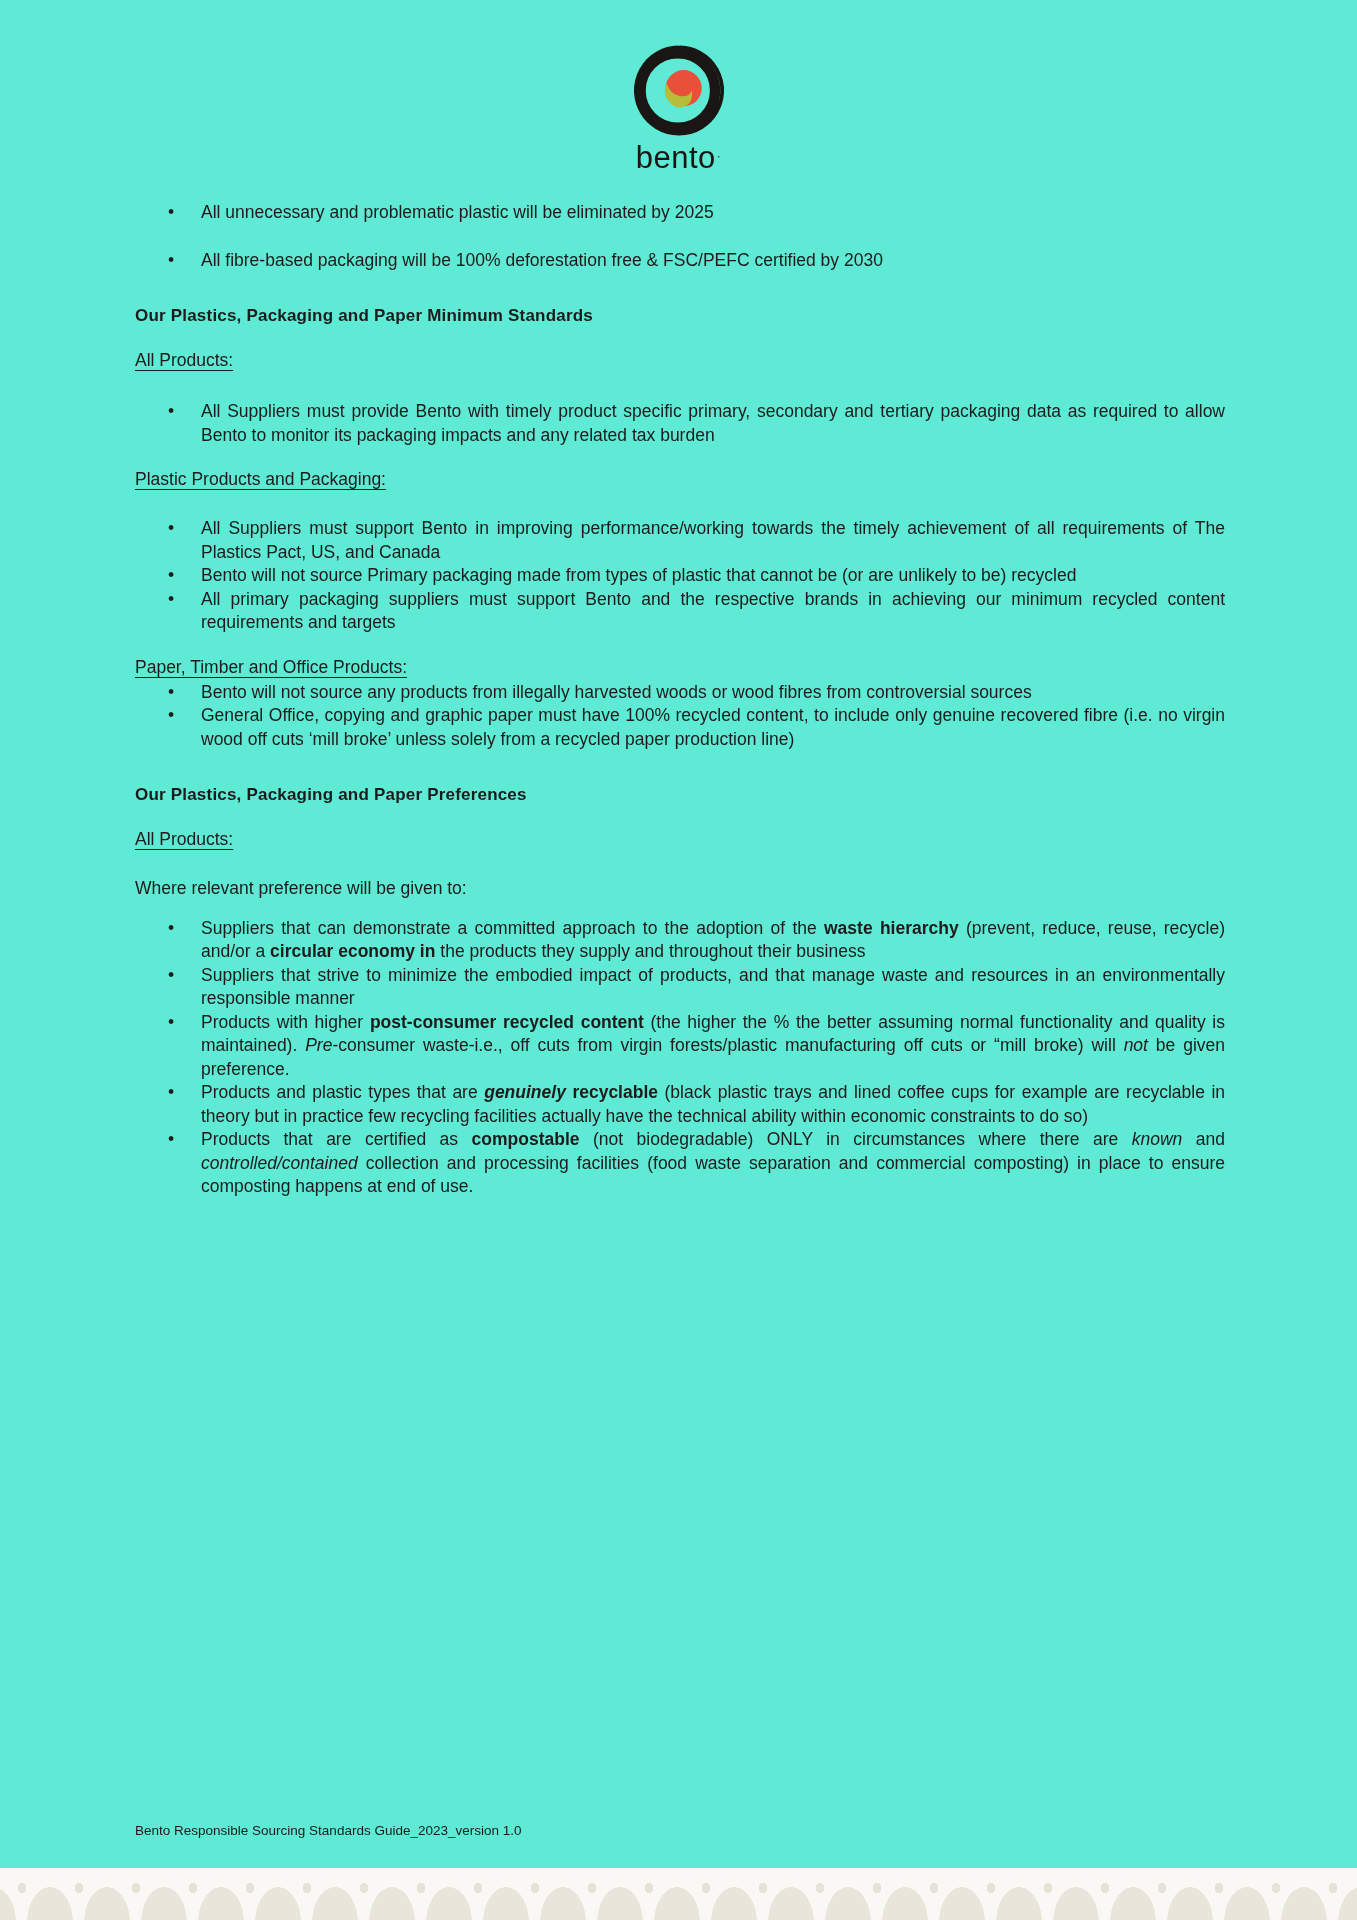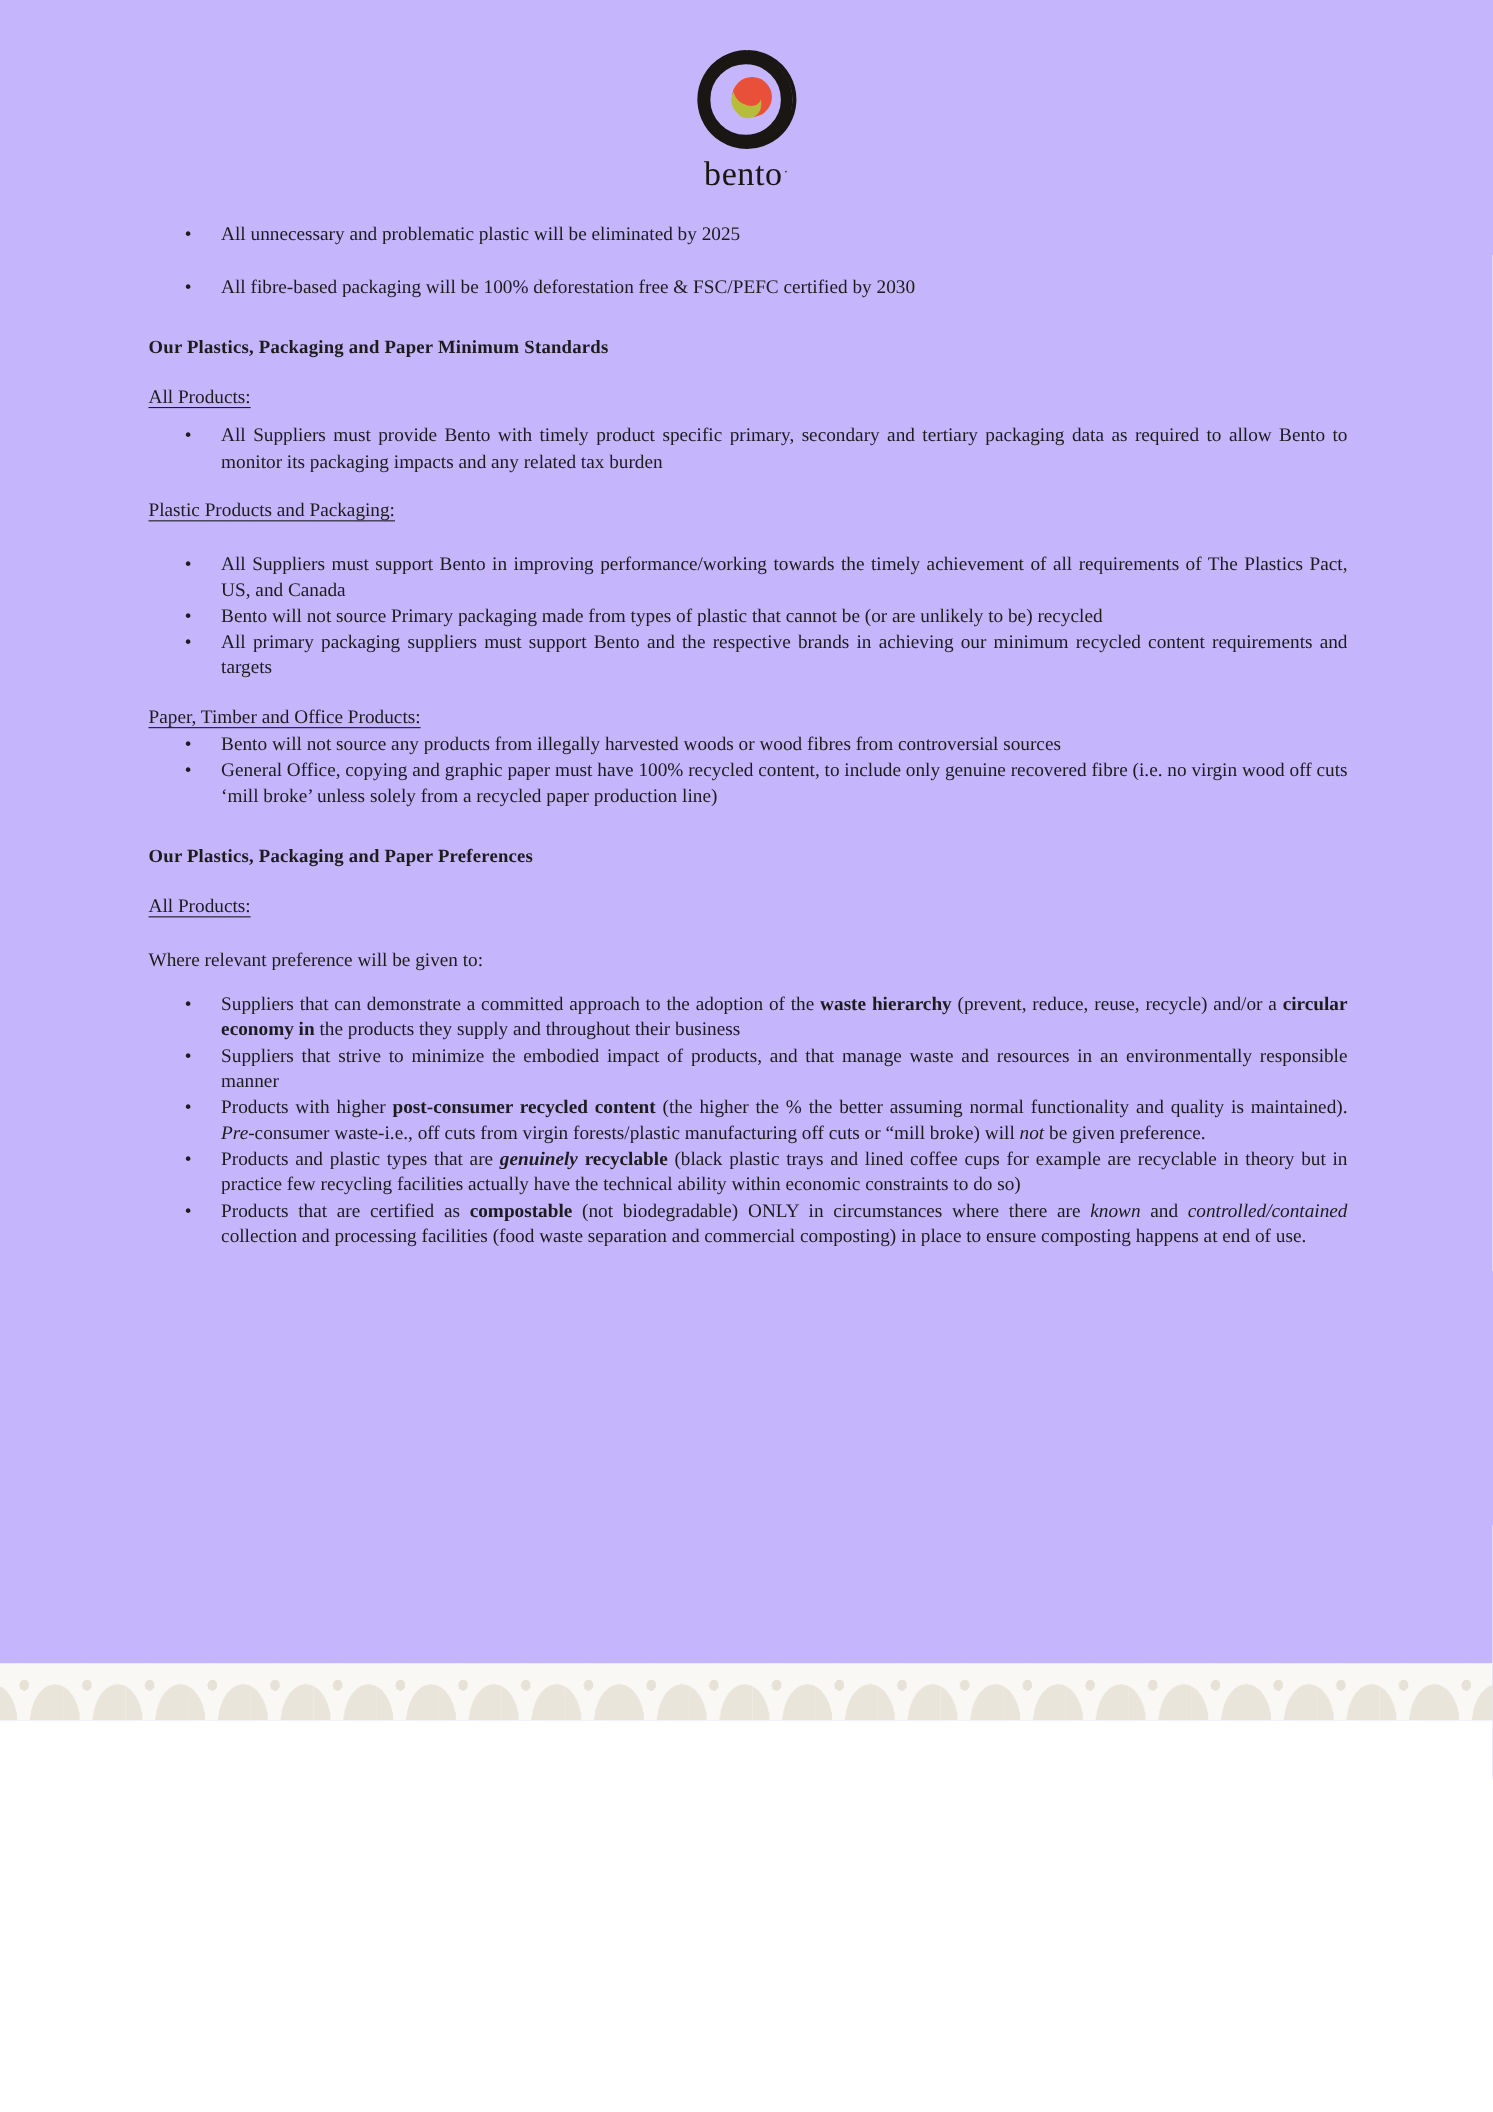--- a/index.html
+++ b/index.html
@@ -8,24 +8,24 @@
     --band-shape:#e9e5db;
     --band-dot:#e7e2d7;
     --logo-ring:#1a1613;
     --logo-core:#e8503a;
     --logo-leaf:#b5bd3a;
   }
   *{box-sizing:border-box;}
   html,body{margin:0;padding:0;background:#ffffff;}
   .page{
     position:relative;
-    width:1357px;height:1564px;
-    background:#c4b5fd;
+    width:1357px;height:1920px;
+    background:#5eead4;
     overflow:hidden;
-    font-family:Liberation Serif, serif;
+    font-family:Liberation Sans, sans-serif;
     color:var(--ink);
     font-size:17.5px;
     line-height:23.5px;
   }
   
   .logo-wrap{padding-top:38px;text-align:center;}
   .logo-mark{width:118px;height:112px;display:block;margin:0 auto;}
   .brand{
     font-size:31px;
     letter-spacing:0.5px;
@@ -113,21 +113,21 @@
   <div class="content">
 
     <ul class="bullets spaced">
         <li><span>All unnecessary and problematic plastic will be eliminated by 2025</span></li>
         <li><span>All fibre-based packaging will be 100% deforestation free &amp; FSC/PEFC certified by 2030</span></li>
       </ul>
 
     <h2 class="section-heading">Our Plastics, Packaging and Paper Minimum Standards</h2>
 
     <h3 class="sub-heading">All Products:</h3>
-    <ul class="bullets" style="margin-top:12px">
+    <ul class="bullets" style="margin-top:28px">
         <li><span>All Suppliers must provide Bento with timely product specific primary, secondary and tertiary packaging data as required to allow Bento to monitor its packaging impacts and any related tax burden</span></li>
       </ul>
 
     <h3 class="sub-heading">Plastic Products and Packaging:</h3>
     <ul class="bullets">
         <li><span>All Suppliers must support Bento in improving performance/working towards the timely achievement of all requirements of The Plastics Pact, US, and Canada</span></li>
         <li><span>Bento will not source Primary packaging made from types of plastic that cannot be (or are unlikely to be) recycled</span></li>
         <li><span>All primary packaging suppliers must support Bento and the respective brands in achieving our minimum recycled content requirements and targets</span></li>
       </ul>
 

